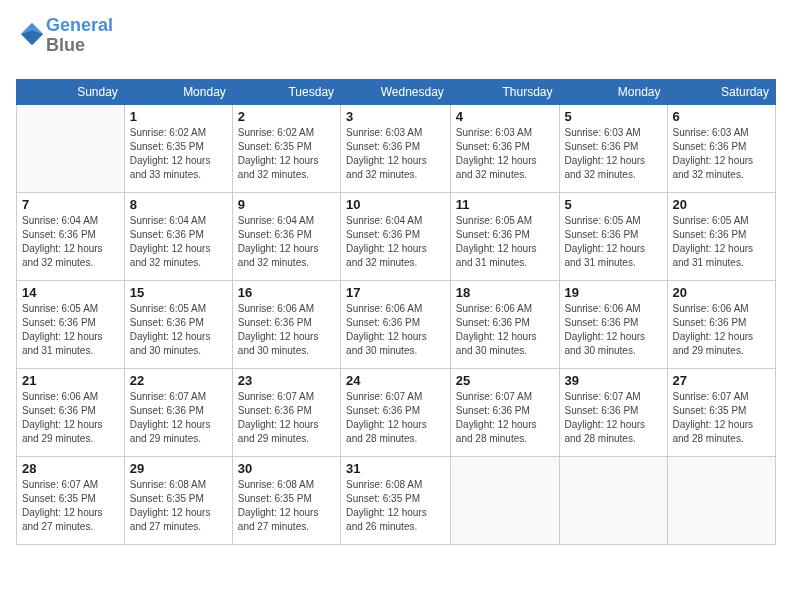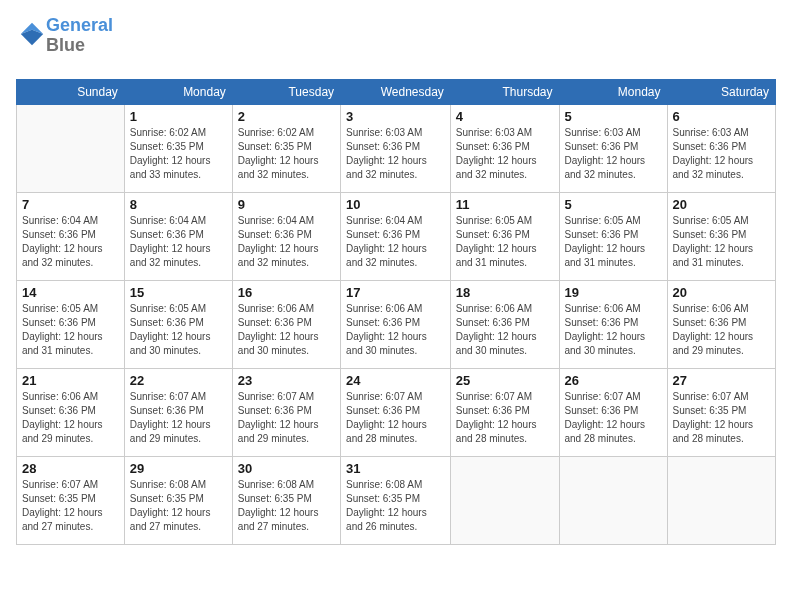--- a/index.html
+++ b/index.html
@@ -227,21 +227,21 @@
           </td>
           <td>
             <span class="day-number">24</span>
             <div class="day-info">Sunrise: 6:07 AM<br>Sunset: 6:36 PM<br>Daylight: 12 hours<br>and 28 minutes.</div>
           </td>
           <td>
             <span class="day-number">25</span>
             <div class="day-info">Sunrise: 6:07 AM<br>Sunset: 6:36 PM<br>Daylight: 12 hours<br>and 28 minutes.</div>
           </td>
           <td>
-            <span class="day-number">26</span>
+            <span class="day-number">39</span>
             <div class="day-info">Sunrise: 6:07 AM<br>Sunset: 6:36 PM<br>Daylight: 12 hours<br>and 28 minutes.</div>
           </td>
           <td>
             <span class="day-number">27</span>
             <div class="day-info">Sunrise: 6:07 AM<br>Sunset: 6:35 PM<br>Daylight: 12 hours<br>and 28 minutes.</div>
           </td>
         </tr>
         <tr>
           <td>
             <span class="day-number">28</span>

